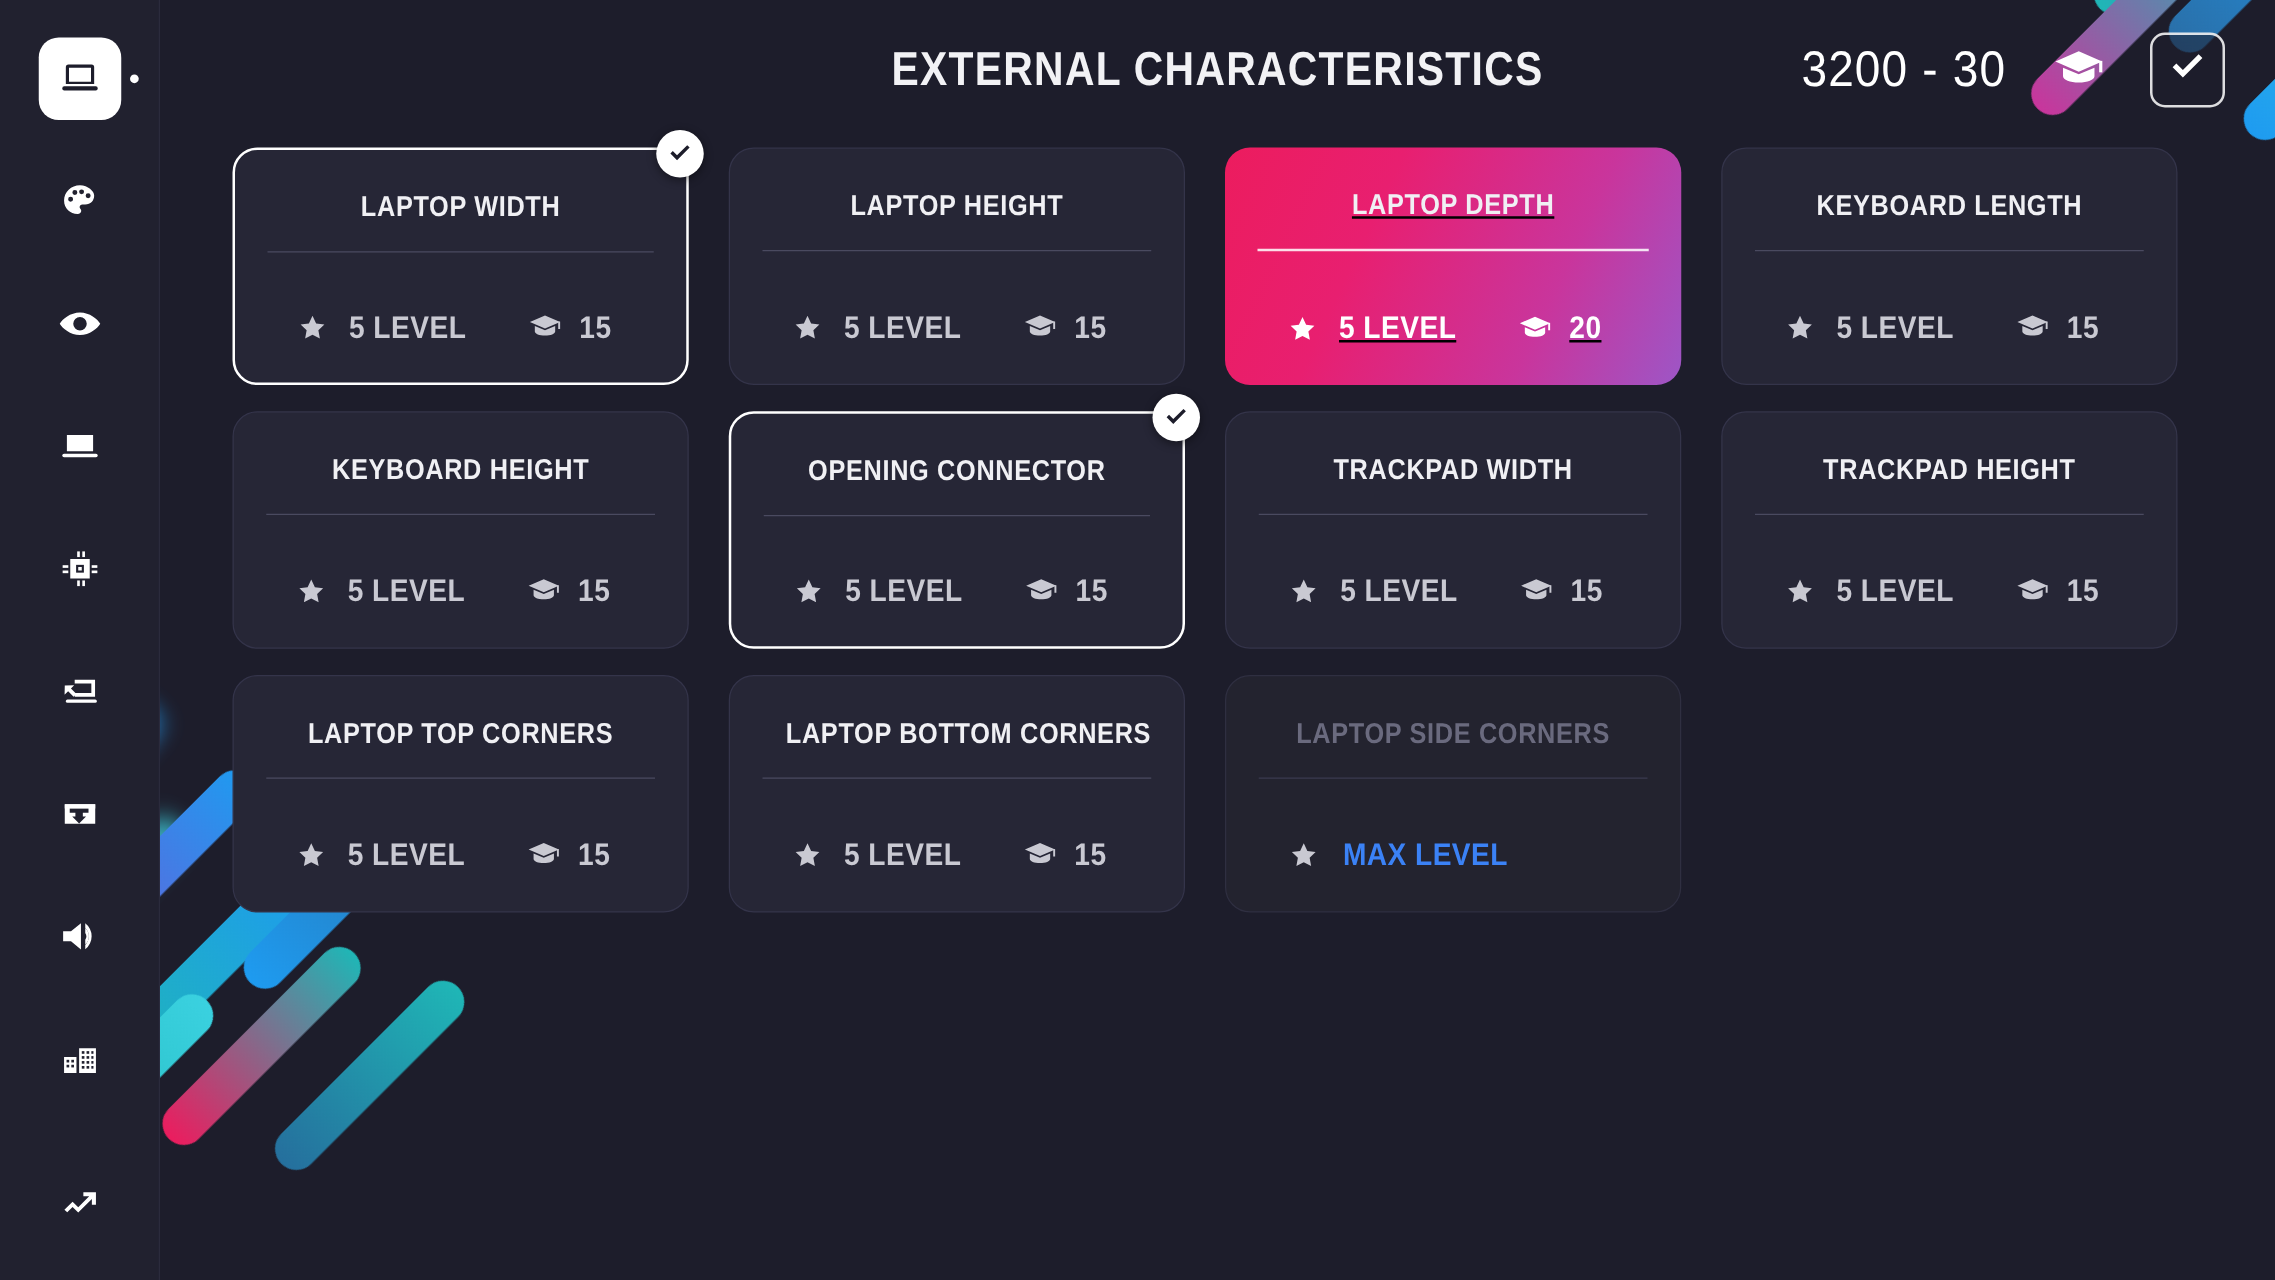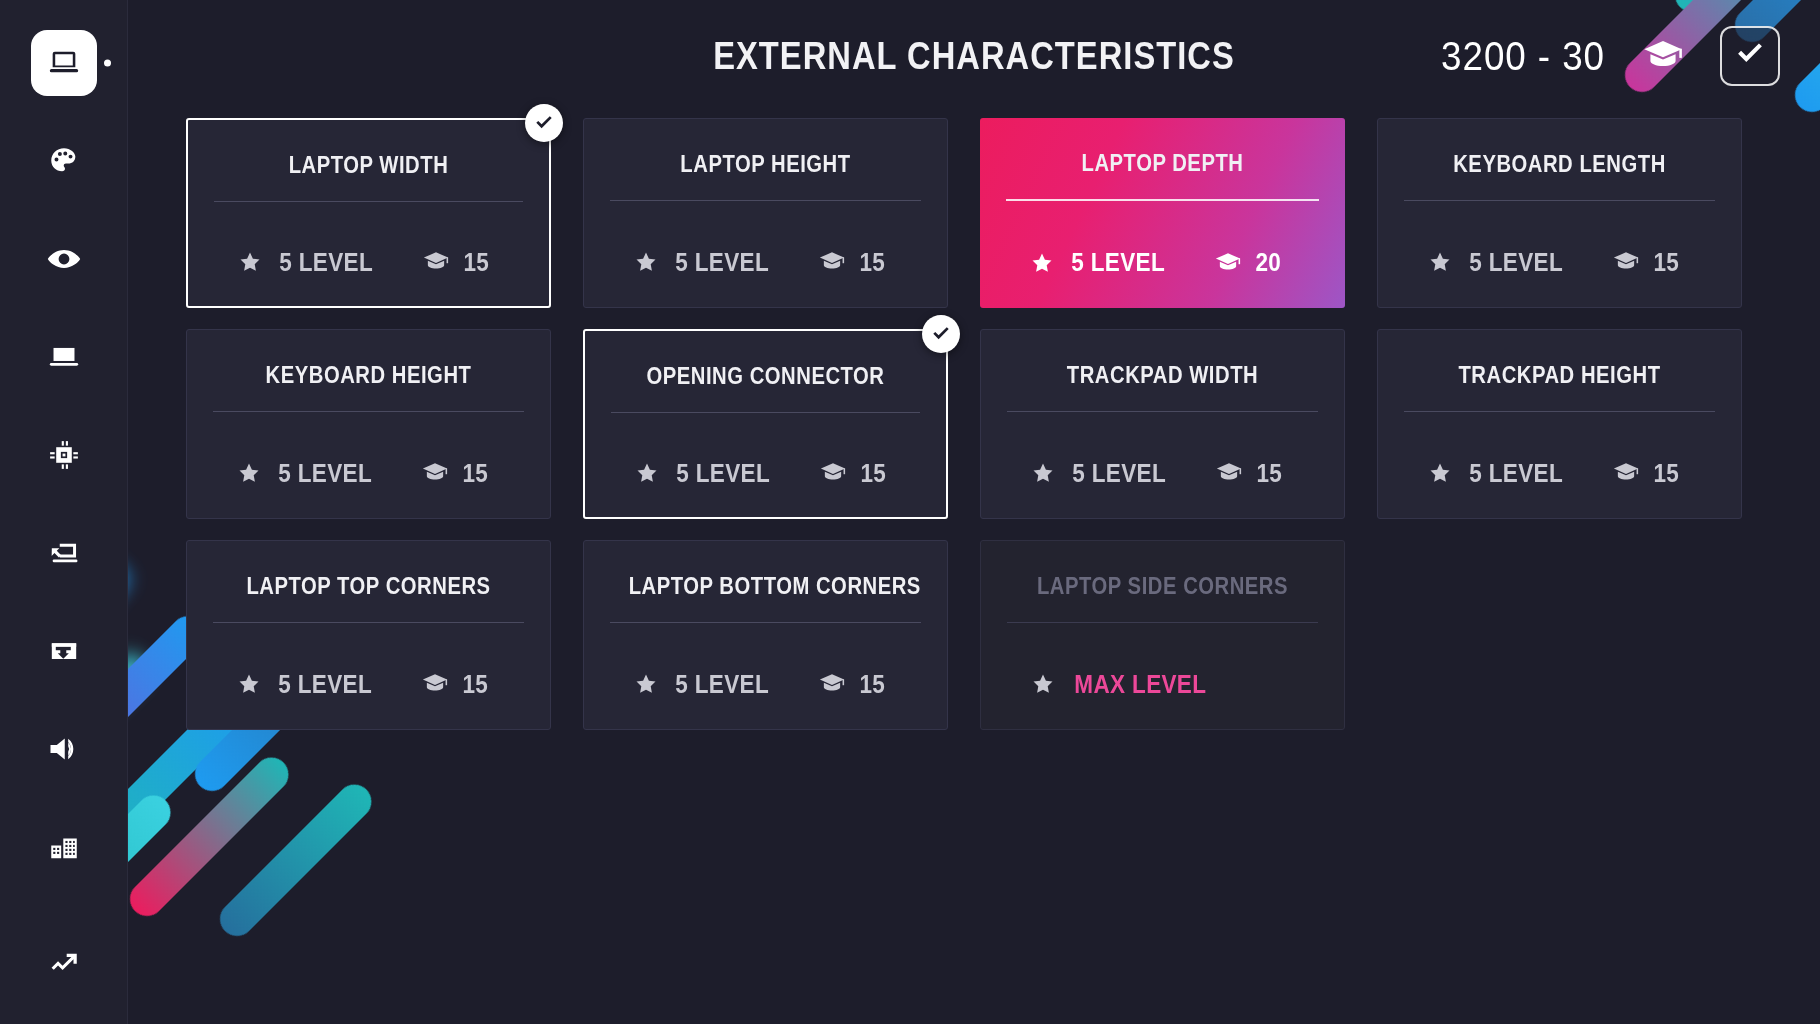--- a/index.html
+++ b/index.html
@@ -111,34 +111,35 @@
     width: 1570px;
     display: grid;
     grid-template-columns: repeat(4, 365px);
     column-gap: 32px;
     row-gap: 21px;
     z-index: 3;
   }
   .card {
     position: relative;
     height: 190px;
-    border-radius: 3px;
+    border-radius: 20px;
     background: #262636;
     border: 1px solid #34344a;
     padding: 0 26px;
     display: flex; flex-direction: column;
     cursor: pointer;
   }
   .card.selected {
     border: 2px solid #ffffff;
     background: #262636;
   }
   .card.active {
     border: none;
     background: linear-gradient(115deg, #ec1c5e 0%, #e81f70 32%, #c9359c 70%, #9d56c6 100%);
+    text-decoration: underline;
   }
   .card.disabled {
     background: #23232f;
     border: 1px solid #2f2f41;
     cursor: default;
     justify-content: flex-end;
   }
   .card-title {
     margin-top: 32px;
     text-align: center;
@@ -170,21 +171,21 @@
     font-size: 25px; font-weight: 700;
     color: #c9c9d2;
     letter-spacing: .4px;
     font-family: "Liberation Sans Narrow", "Liberation Sans", sans-serif;
     margin-top: 20px;
   }
   .stat .txt { transform: scaleX(0.9); display:inline-block; }
   .card.active .stat { color: #ffffff; }
   .card.active .stat .ico { fill: #ffffff; }
   .stat .ico { fill: #c9c9d2; display:block; }
-  .card.disabled .stat { color: #ec4899; }
+  .card.disabled .stat { color: #3b82f6; }
 
   .check-badge {
     position: absolute;
     top: -16px; right: -14px;
     width: 38px; height: 38px;
     border-radius: 50%;
     background: #ffffff;
     display: flex; align-items: center; justify-content: center;
     box-shadow: 0 2px 8px rgba(0,0,0,.45);
   }

